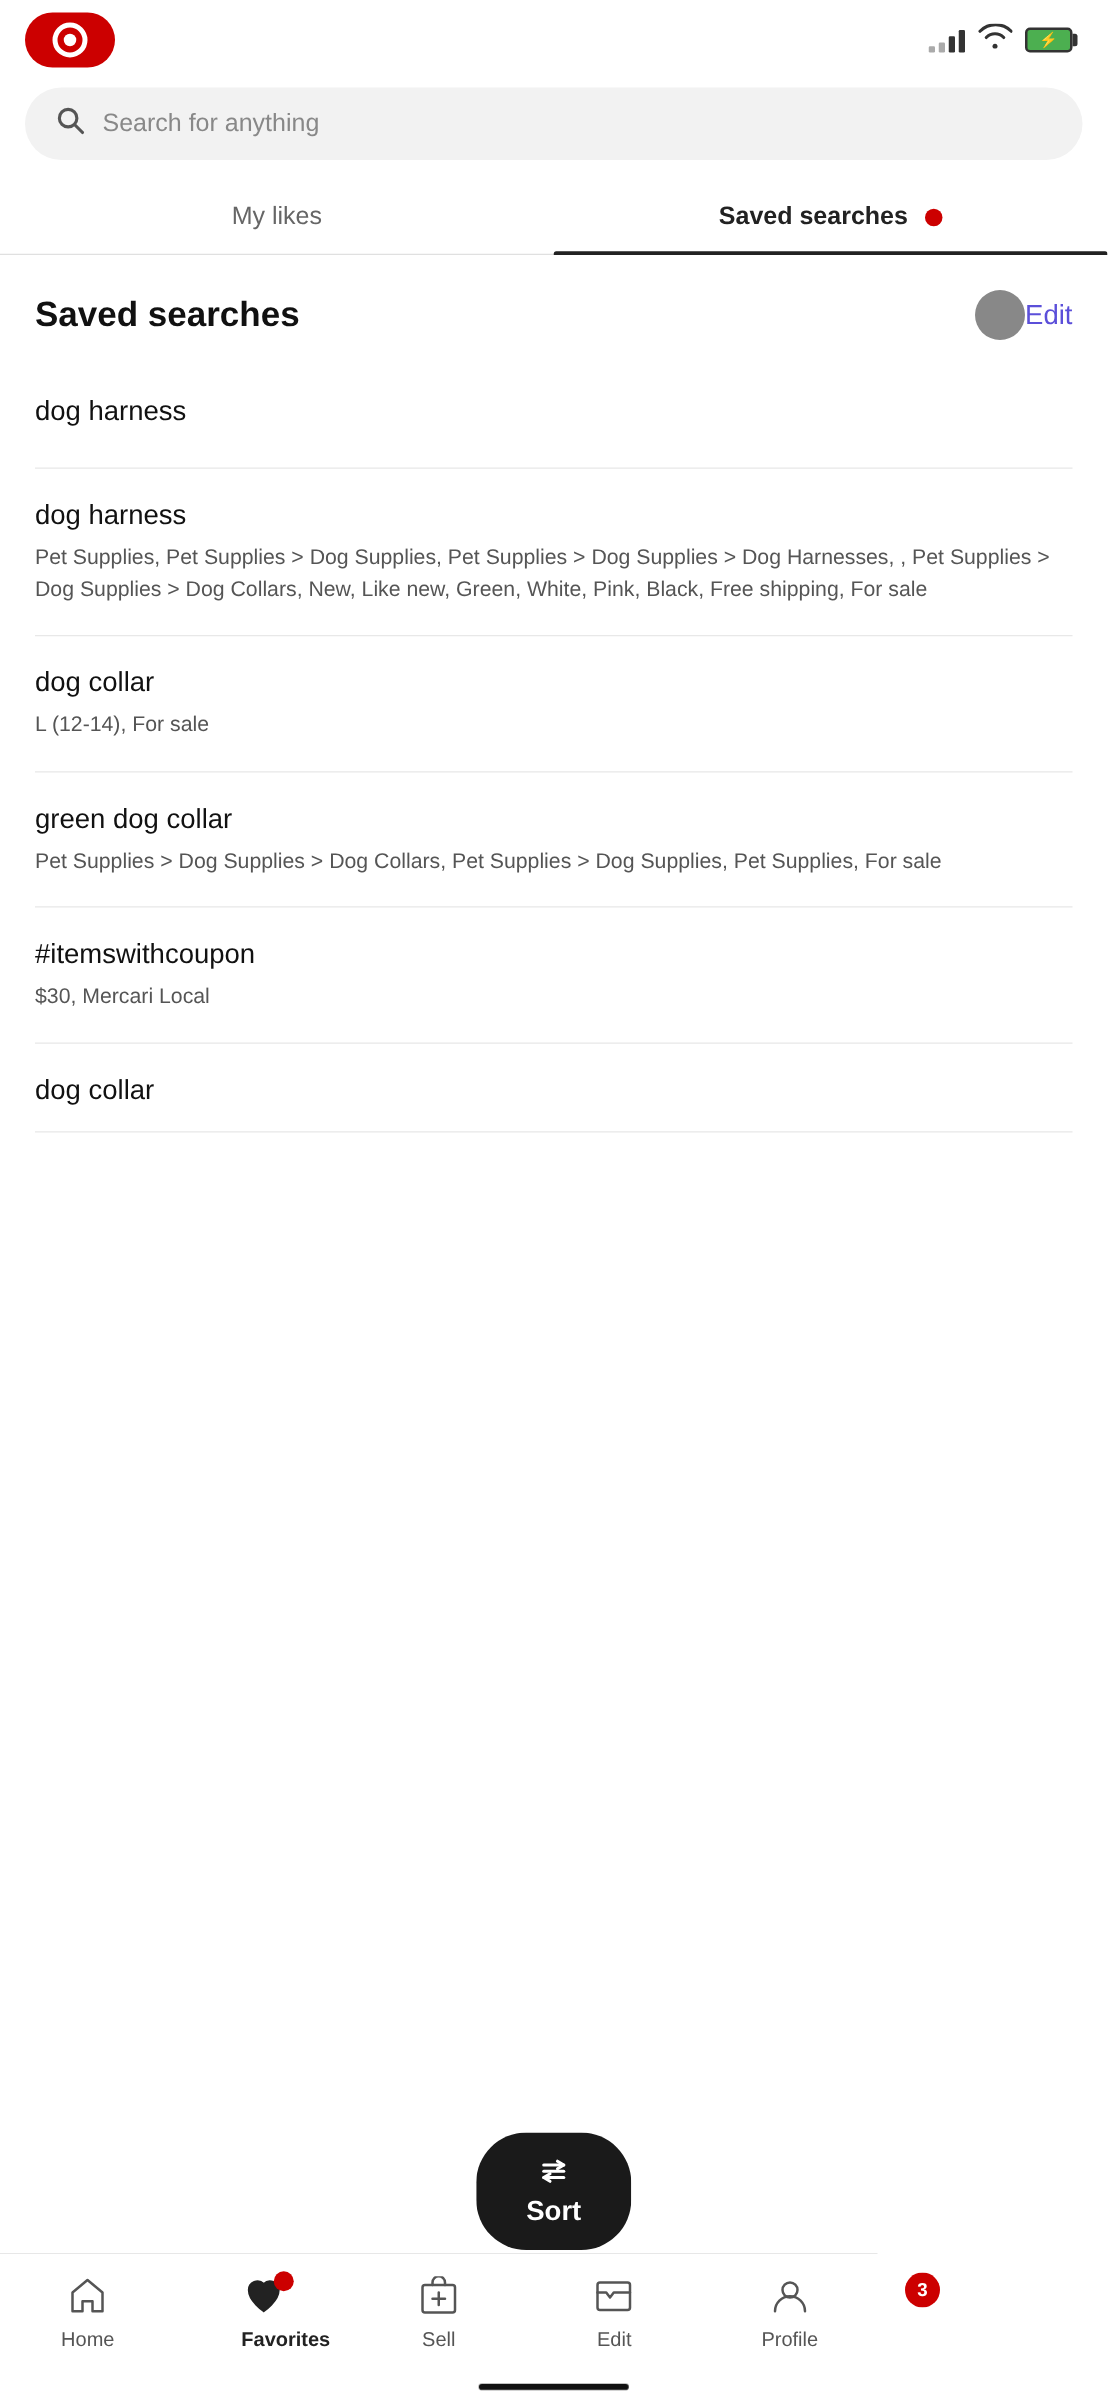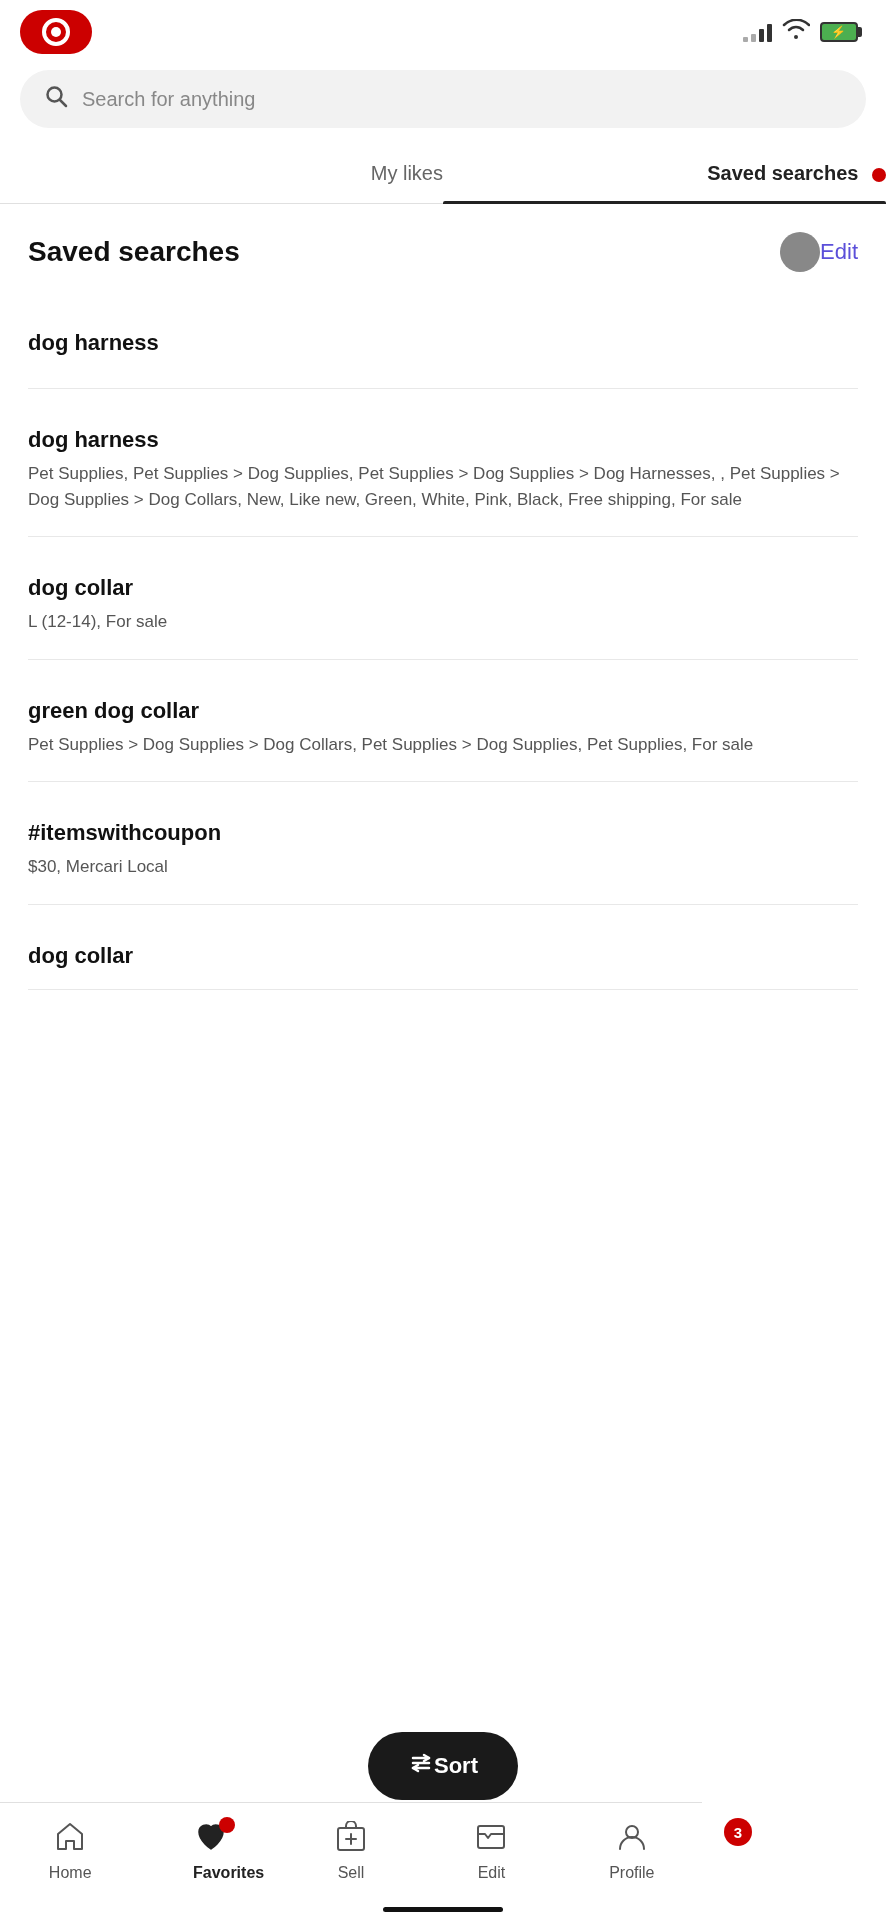--- a/index.html
+++ b/index.html
@@ -144,21 +144,21 @@
     }
 
     
     .tabs-container {
       display: flex;
       border-bottom: 1px solid #e0e0e0;
     }
 
     .tab {
       flex: 1;
-      text-align: right;
+      text-align: center;
       padding: 18px 0;
       font-size: 20px;
       color: #666;
       position: relative;
       cursor: pointer;
     }
 
     .tab.active {
       color: #222;
       font-weight: 600;
@@ -225,24 +225,23 @@
       border-bottom: 1px solid #e8e8e8;
       cursor: pointer;
     }
 
     .search-item:last-child {
       border-bottom: none;
     }
 
     .search-item-title {
       font-size: 22px;
-      font-weight: 700;
+      font-weight: 400;
       color: #111;
       margin-bottom: 8px;
-      margin-top: 14px;
     }
 
     .search-item-desc {
       font-size: 17px;
       color: #555;
       line-height: 1.5;
     }
 
     
     .sort-button-container {
@@ -257,20 +256,21 @@
       background: #1a1a1a;
       color: white;
       border: none;
       border-radius: 40px;
       padding: 18px 40px;
       font-size: 22px;
       font-weight: 600;
       display: flex;
       align-items: center;
       cursor: pointer;
+      flex-direction: column;
     }
 
     .sort-icon {
       font-size: 22px;
     }
 
     
     .notification-badge {
       position: absolute;
       background: #cc0000;

